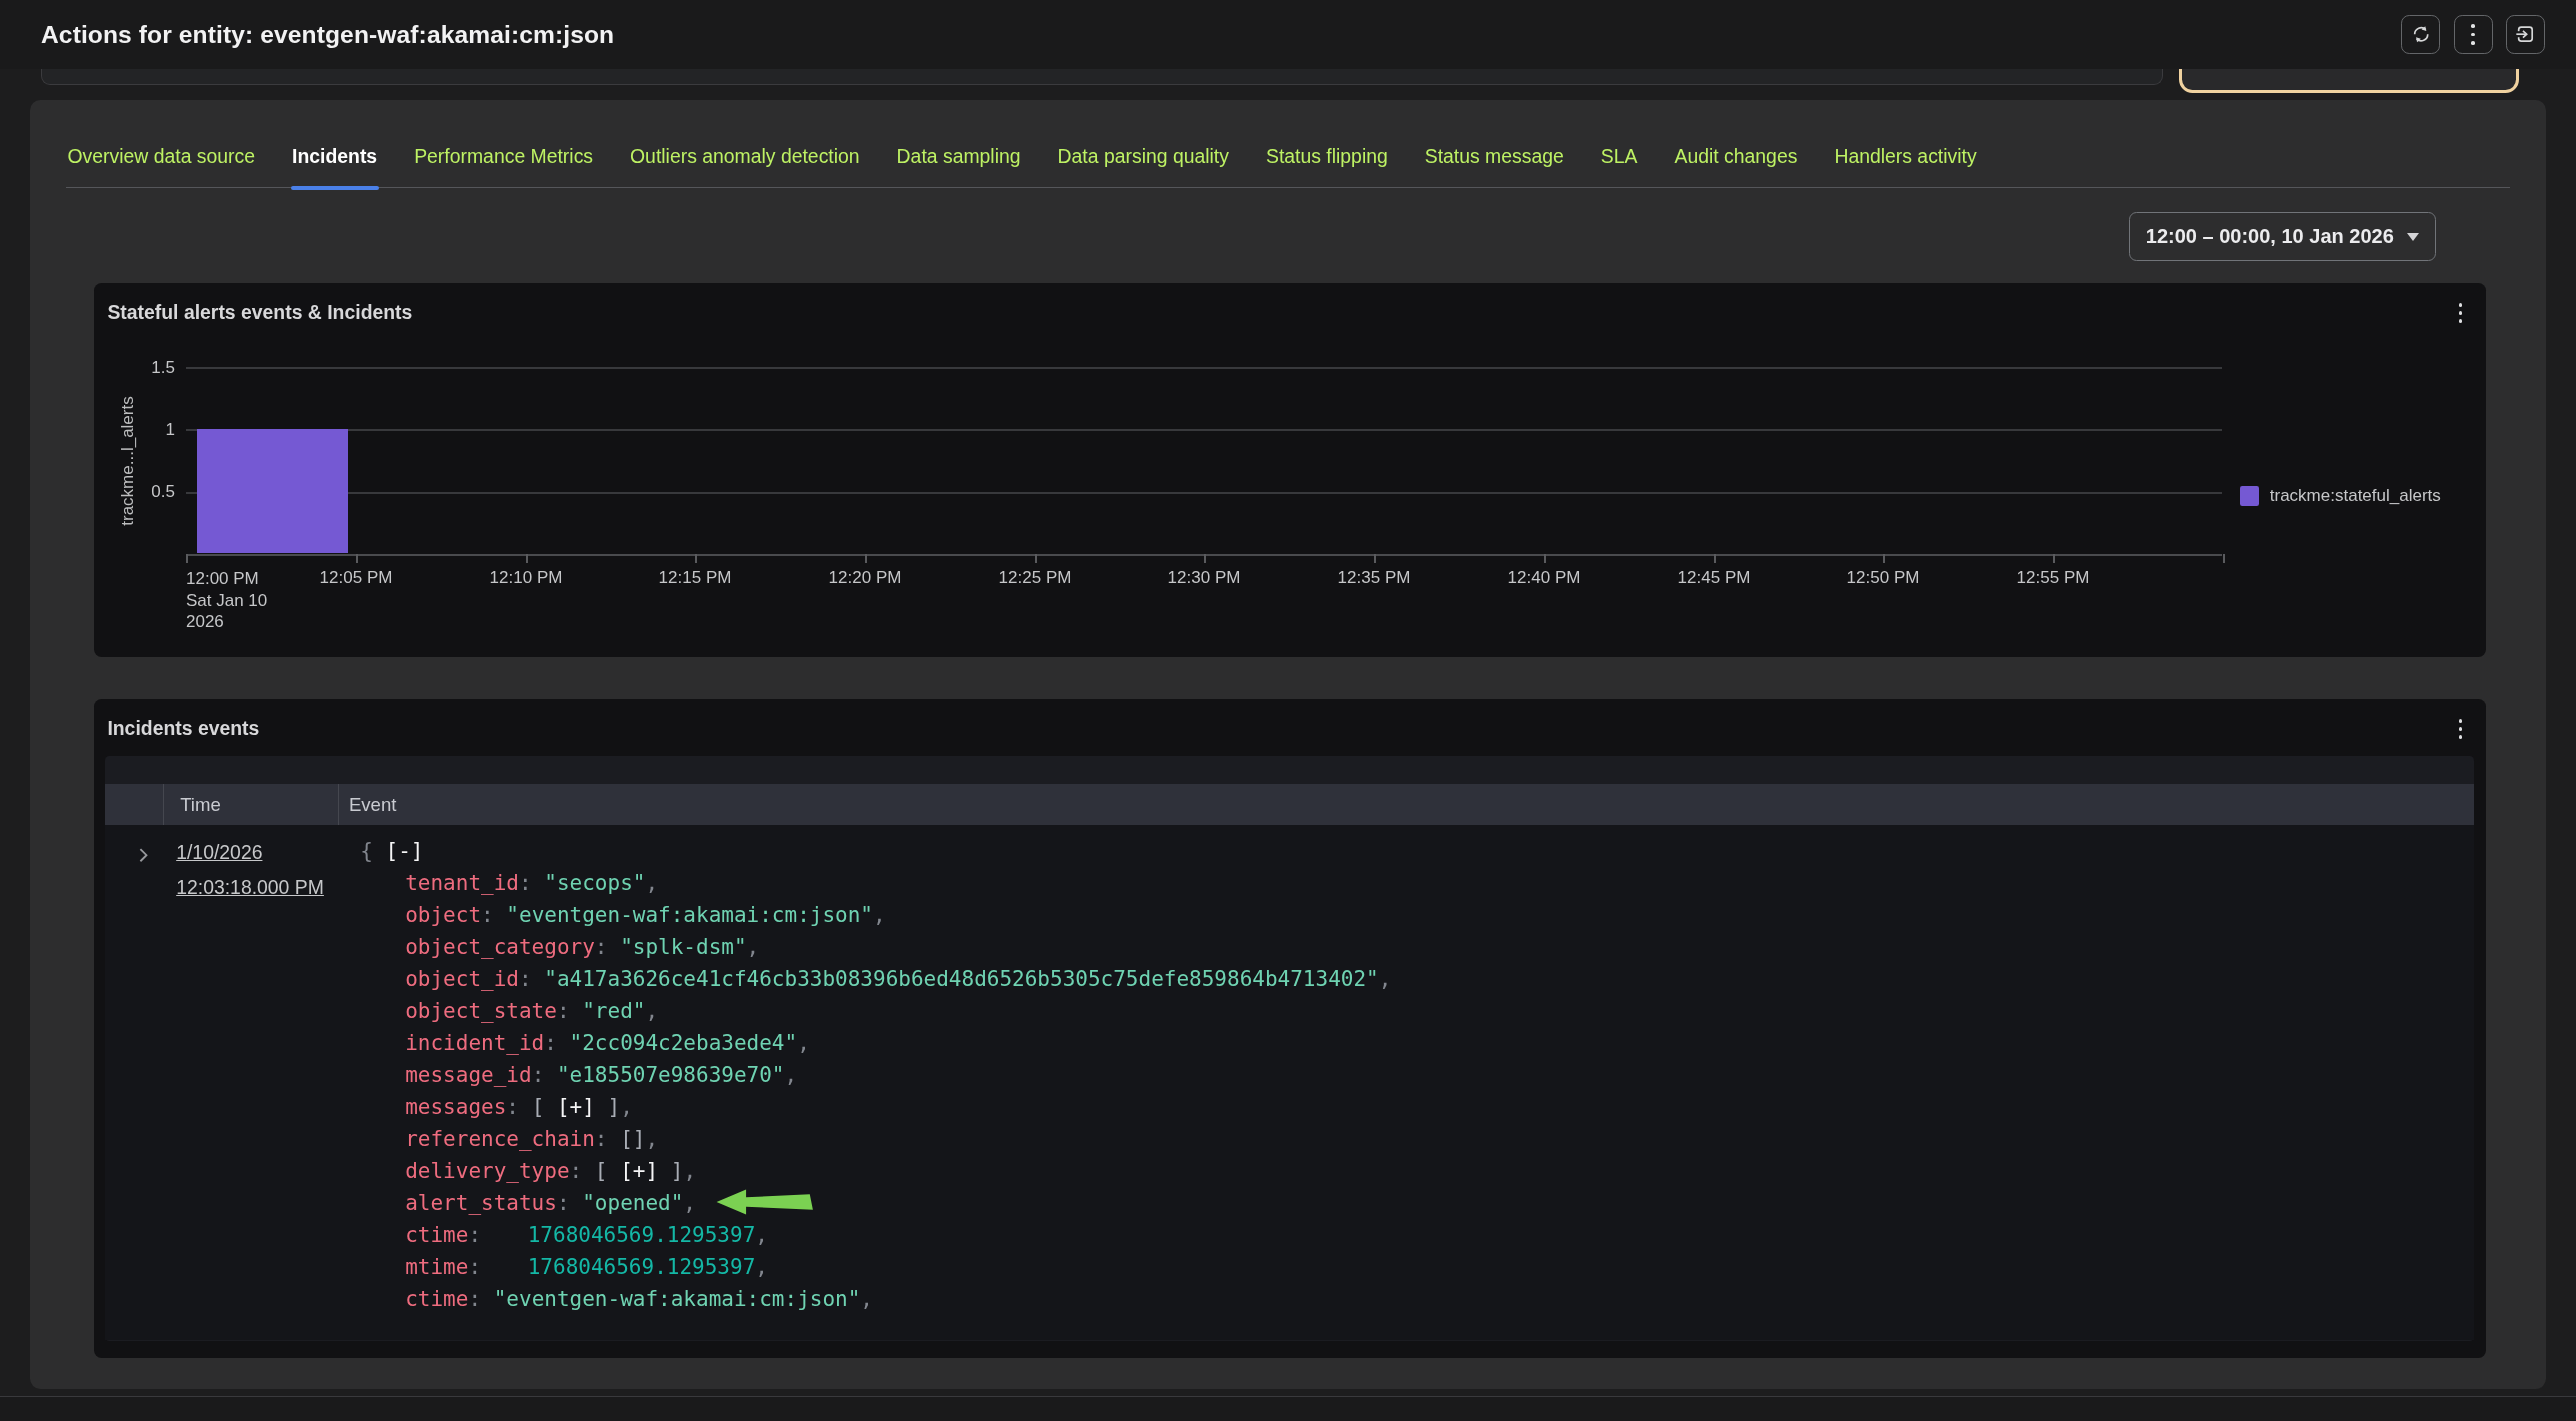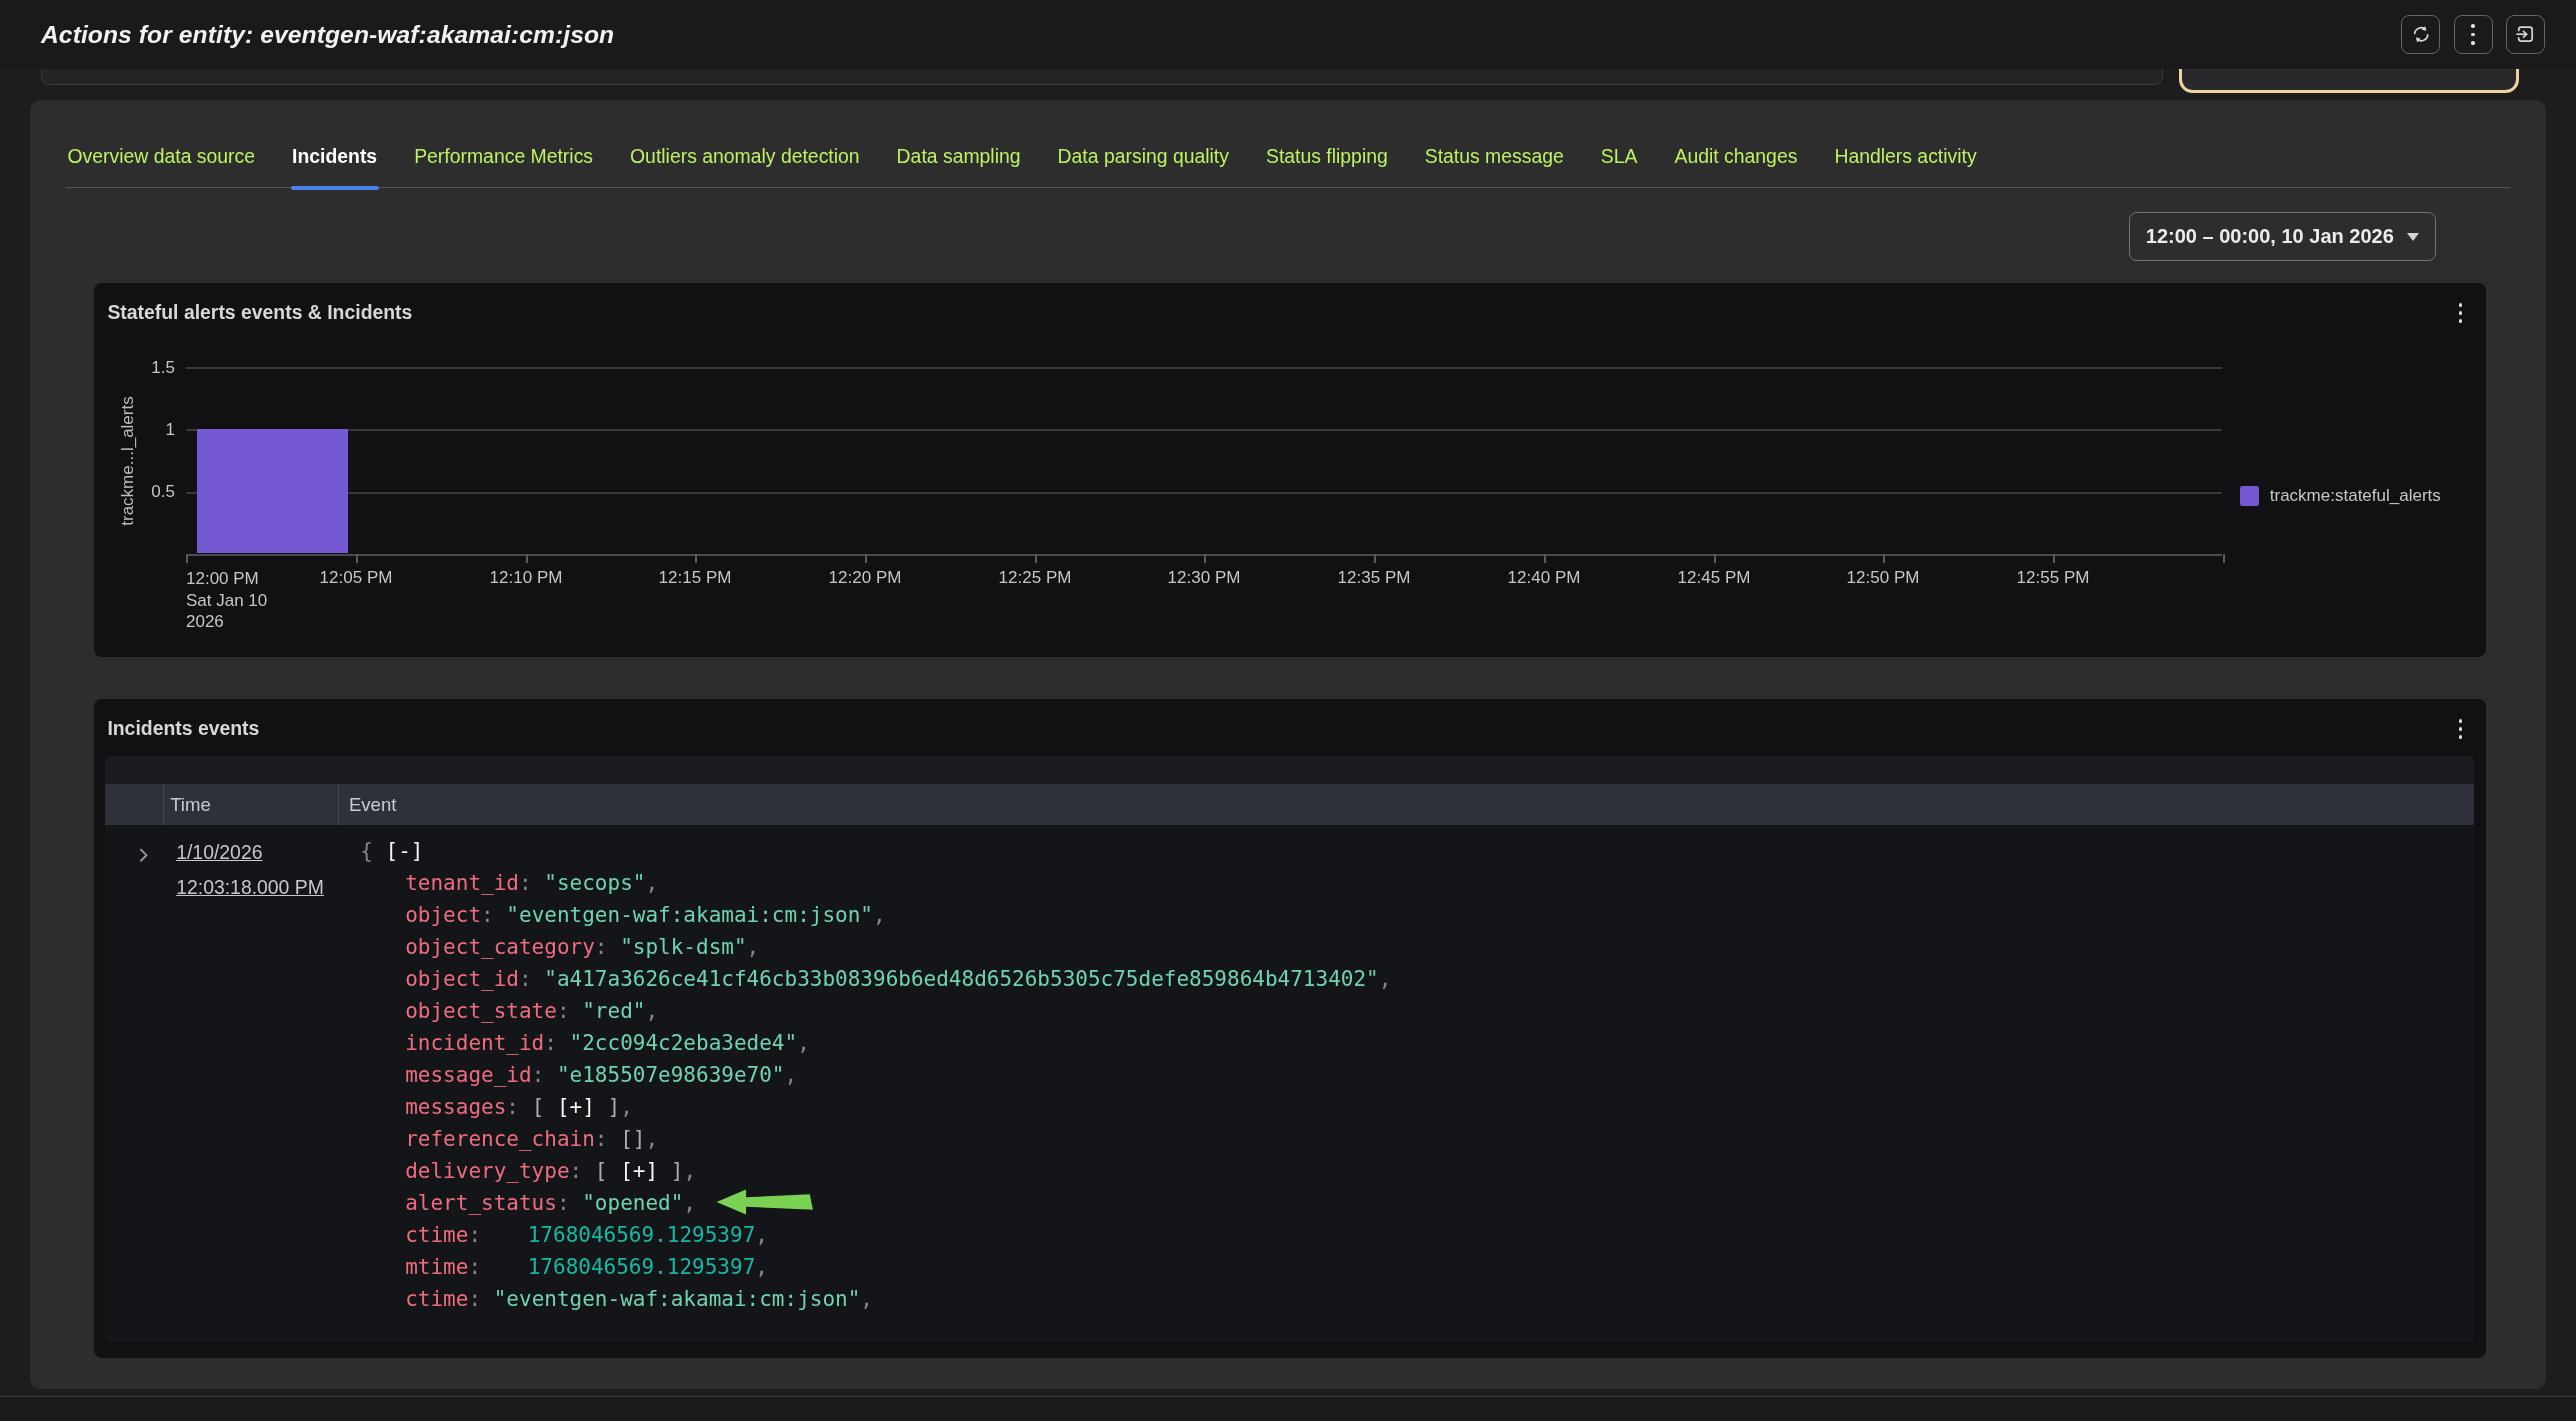--- a/index.html
+++ b/index.html
@@ -2,21 +2,21 @@
 <html style="--accent: #4a80e8;font-size:12px"><head>
 <meta charset="utf-8">
 <style>
   html,body{margin:0;padding:0;background:#1d1d1e;width:2576px;height:1421px;overflow:hidden;
     font-family:"Liberation Sans",sans-serif;-webkit-font-smoothing:antialiased;}
   .page{position:relative;width:2576px;height:1421px;}
 
   
   .app-header{position:absolute;left:0;top:0;width:2576px;height:69px;background:#1a1a1b;
     display:flex;align-items:center;box-sizing:border-box;padding:0 31px 0 41px;}
-  .app-title{font-size:24.6px;font-weight:bold;color:#f2f2f3;letter-spacing:0.1px;margin:0;font-style:italic;}
+  .app-title{font-size:24.6px;font-weight:bold;color:#f2f2f3;letter-spacing:0.1px;margin:0;}
   .hdr-actions{margin-left:auto;display:flex;gap:13.4px;}
   .icon-btn{width:39px;height:39px;border:1.5px solid #646669;border-radius:8.2px;background:transparent;
     display:flex;align-items:center;justify-content:center;cursor:pointer;padding:0;}
   .icon-btn svg{display:block;}
   .kdots{display:flex;flex-direction:column;gap:4.5px;align-items:center;}
   .kdots i{width:3.7px;height:3.7px;border-radius:50%;background:#e2e3e4;display:block;}
 
   
   .remnant-card{position:absolute;left:41px;top:69px;width:2122px;height:16.4px;background:#232426;
     border:1.5px solid #3b3b3e;border-top:none;border-radius:0 0 9px 9px;box-sizing:border-box;}
@@ -60,21 +60,21 @@
   .xlabel{position:absolute;font-size:17px;color:#c6c7c9;white-space:nowrap;transform:translateX(-50%);}
   .xlabel-first{position:absolute;font-size:17px;color:#c6c7c9;line-height:21.6px;white-space:nowrap;}
   .legend{position:absolute;left:2146px;top:203px;display:flex;align-items:center;gap:10.4px;cursor:pointer;}
   .legend .swatch{width:19.4px;height:19.4px;border-radius:2.2px;}
   .legend .llabel{font-size:17px;color:#c6c7c9;white-space:nowrap;}
 
   
   .table-wrapper{position:absolute;left:11.2px;top:57px;width:2369px;height:585px;background:#1b1c21;border-radius:4.5px;}
   .thead{position:absolute;left:0;top:28px;width:100%;height:41px;background:#2f313a;}
   .th{position:absolute;top:0;bottom:0;font-size:18.6px;color:#c9cbd1;line-height:41px;}
-  .th-time{left:58px;border-left:1.5px solid #45474f;padding-left:6px;width:146px;box-sizing:border-box;}
+  .th-time{left:58px;border-left:1.5px solid #45474f;padding-left:16px;width:146px;box-sizing:border-box;}
   .th-event{left:233px;border-left:1.5px solid #45474f;padding-left:9.7px;right:0;}
   .trow{position:absolute;left:0;top:69px;width:100%;height:515px;background:#141519;}
   .expander{position:absolute;left:27px;top:19.4px;background:none;border:none;padding:0;cursor:pointer;}
   .time-cell{position:absolute;left:71px;top:16.4px;display:flex;flex-direction:column;gap:11.2px;}
   .time-cell a{font-size:19.4px;color:#c7c8ca;text-decoration:underline;cursor:pointer;white-space:nowrap;}
 
   .json{position:absolute;left:255px;top:10.4px;font-family:"DejaVu Sans Mono",monospace;font-size:21px;}
   .j-line{line-height:32px;white-space:nowrap;padding-left:45px;}
   .j-line.j-open{padding-left:0;}
   .j-key{color:#ee6c7f;}

